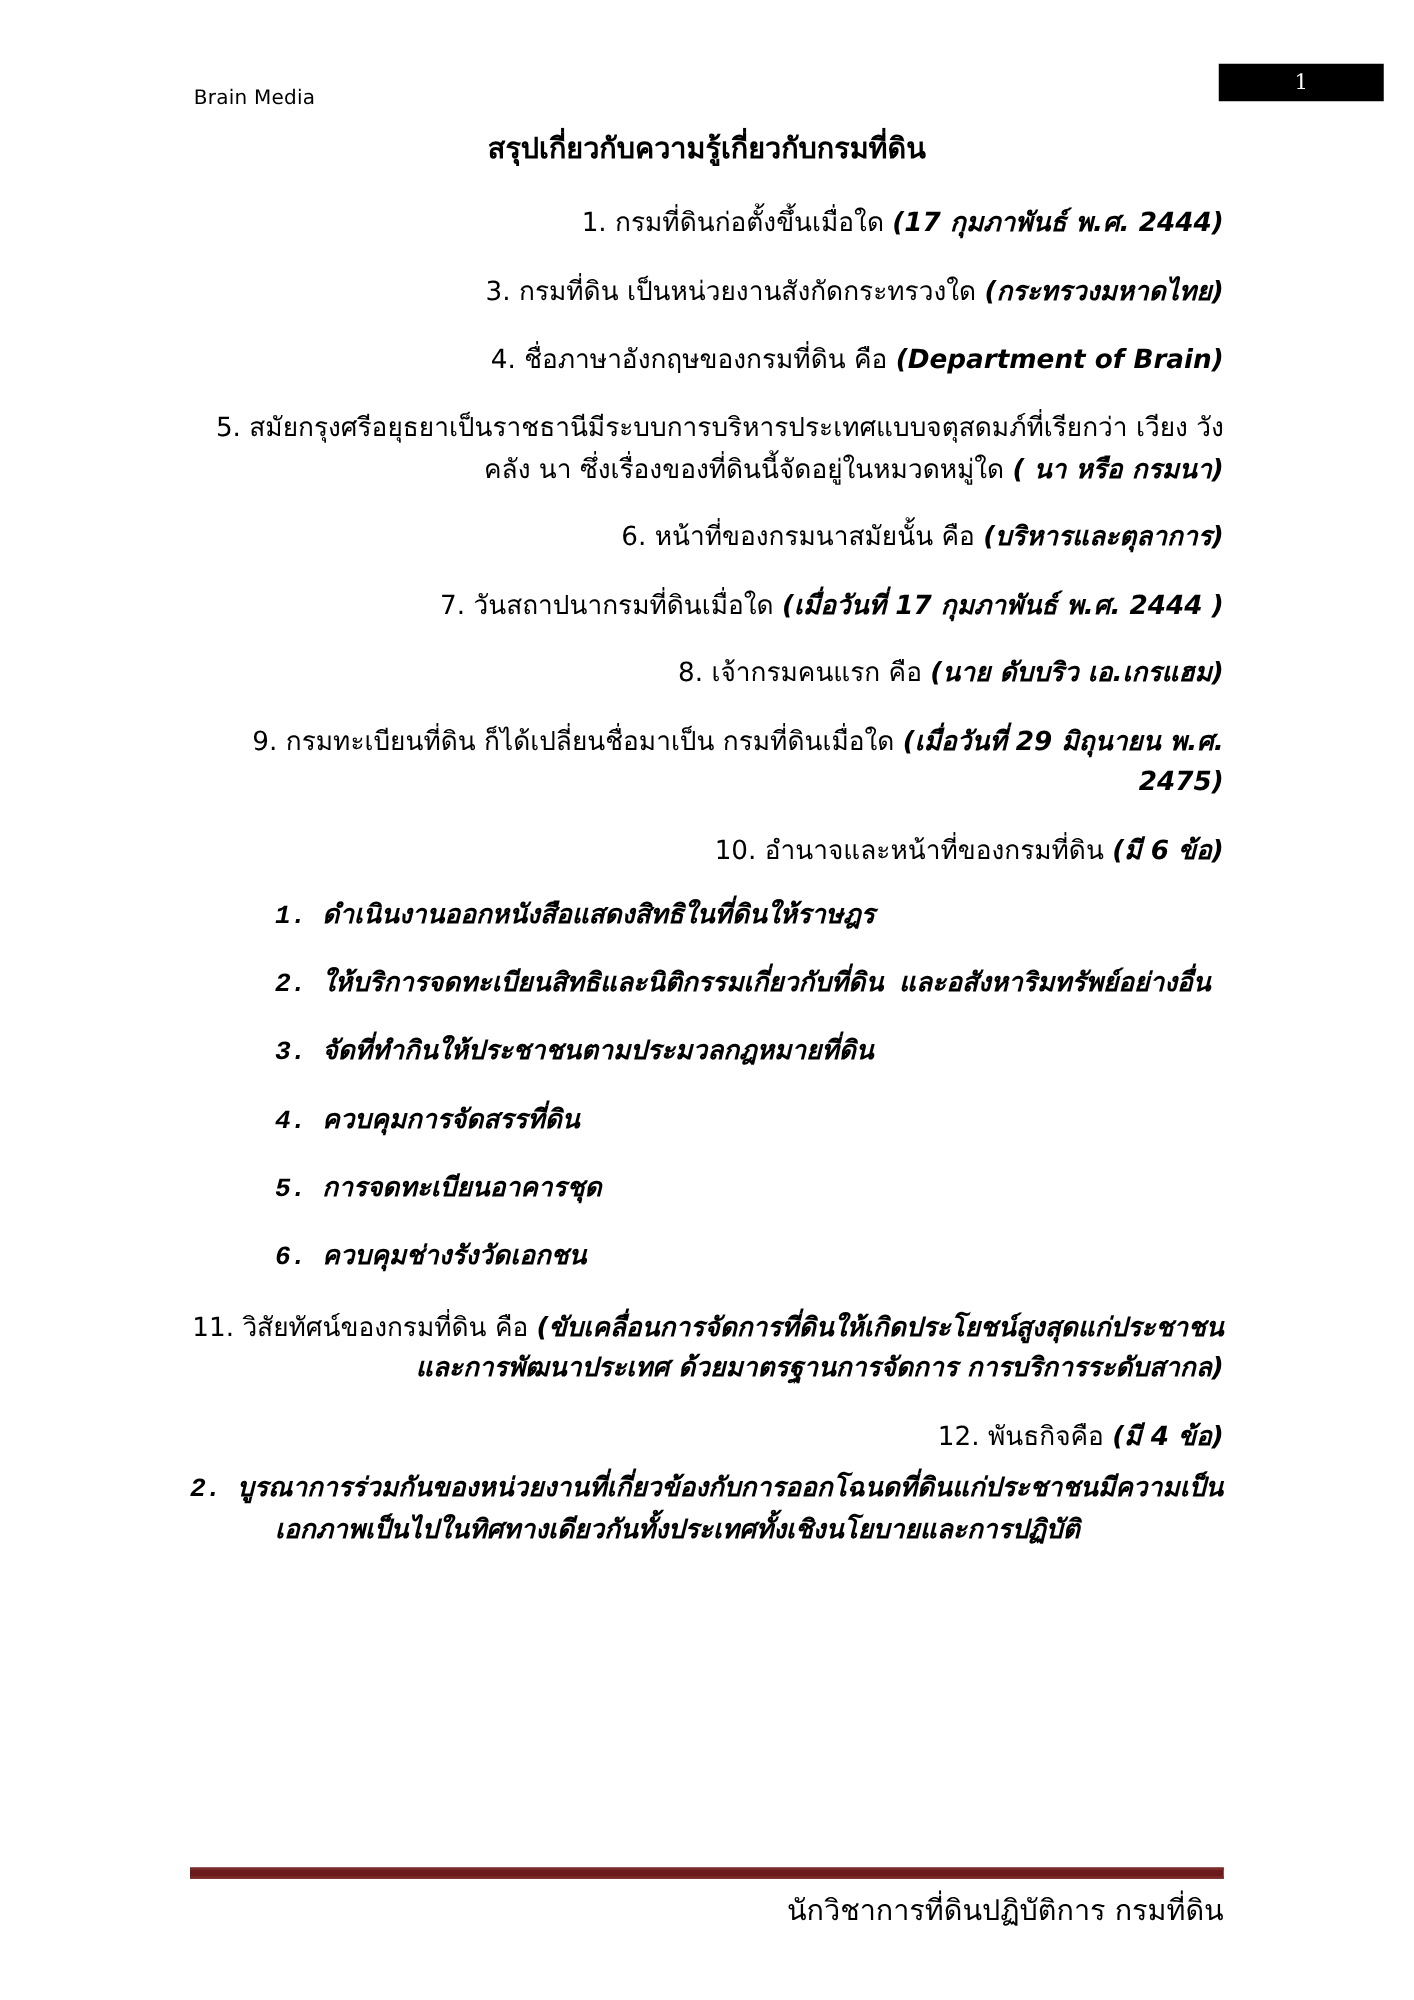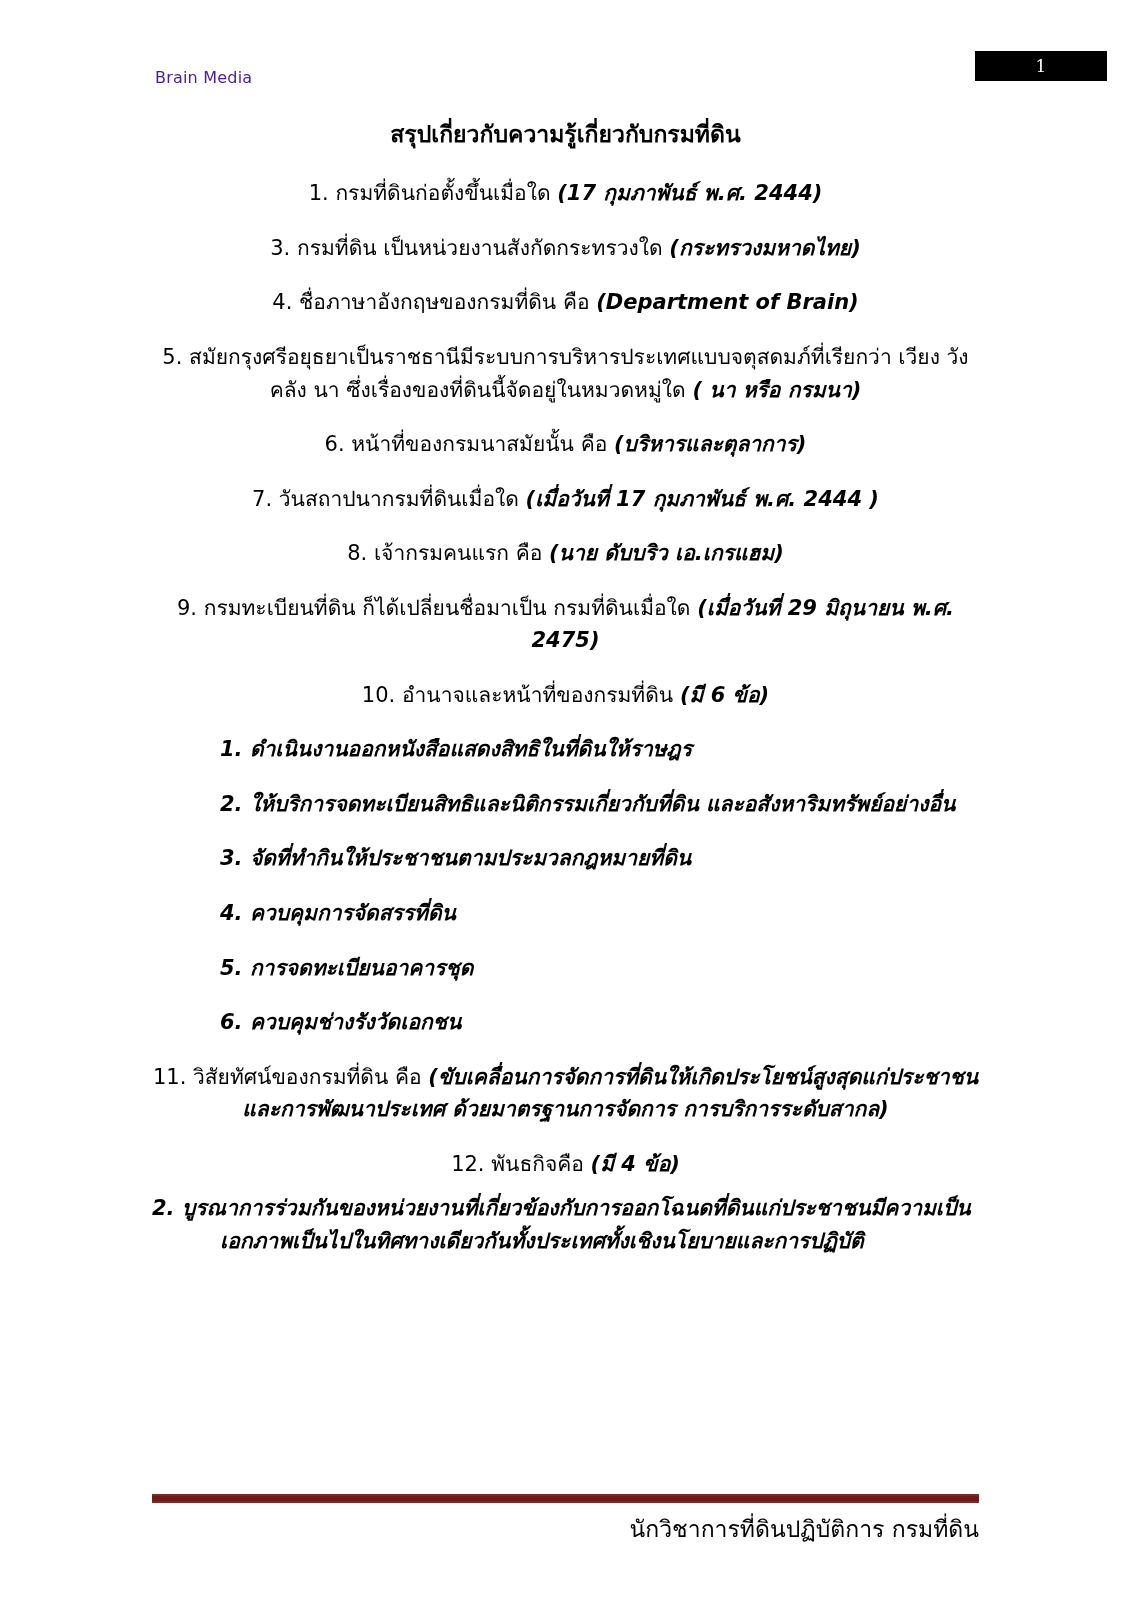--- a/index.html
+++ b/index.html
@@ -21,21 +21,21 @@
     overflow: hidden;
   }
 
   
   .watermark {
     position: absolute;
     left: 155px;
     top: 68px;
     font-family: "DejaVu Sans", "Liberation Sans", sans-serif;
     font-size: 16px;
-    color: #4c1d95;
+    color: #000000;
     letter-spacing: 0.2px;
     white-space: nowrap;
   }
   .page-number-box {
     position: absolute;
     right: 24px;
     top: 51px;
     width: 132px;
     height: 30px;
     background: #000000;
@@ -48,48 +48,49 @@
     font-family: "DejaVu Serif", "Liberation Serif", serif;
     font-size: 17px;
     line-height: 1;
   }
 
   
   .content {
     position: absolute;
     left: 152px;
     right: 152px;
-    top: 118px;
+    top: 103px;
   }
   .doc-title {
     text-align: center;
     font-size: 23px;
     font-weight: bold;
     line-height: 1.45;
     margin: 0 0 26px 0;
     white-space: nowrap;
   }
   .q-item {
     font-size: 21px;
     line-height: 1.55;
     margin: 0 0 22px 0;
-    text-align: center;
+    text-align: right;
     word-break: normal;
   }
   .q-item:last-of-type {
     margin-bottom: 12px;
   }
   .ans {
     font-style: italic;
     font-weight: bold;
   }
   .sublist {
     margin: 0;
     padding: 0;
     list-style: none;
+    font-family: Liberation Mono, monospace;
   }
   .sub-item {
     font-size: 21px;
     line-height: 1.55;
     font-style: italic;
     font-weight: bold;
     margin: 0 0 22px 0;
     padding-left: 68px;
     text-indent: 0;
   }

